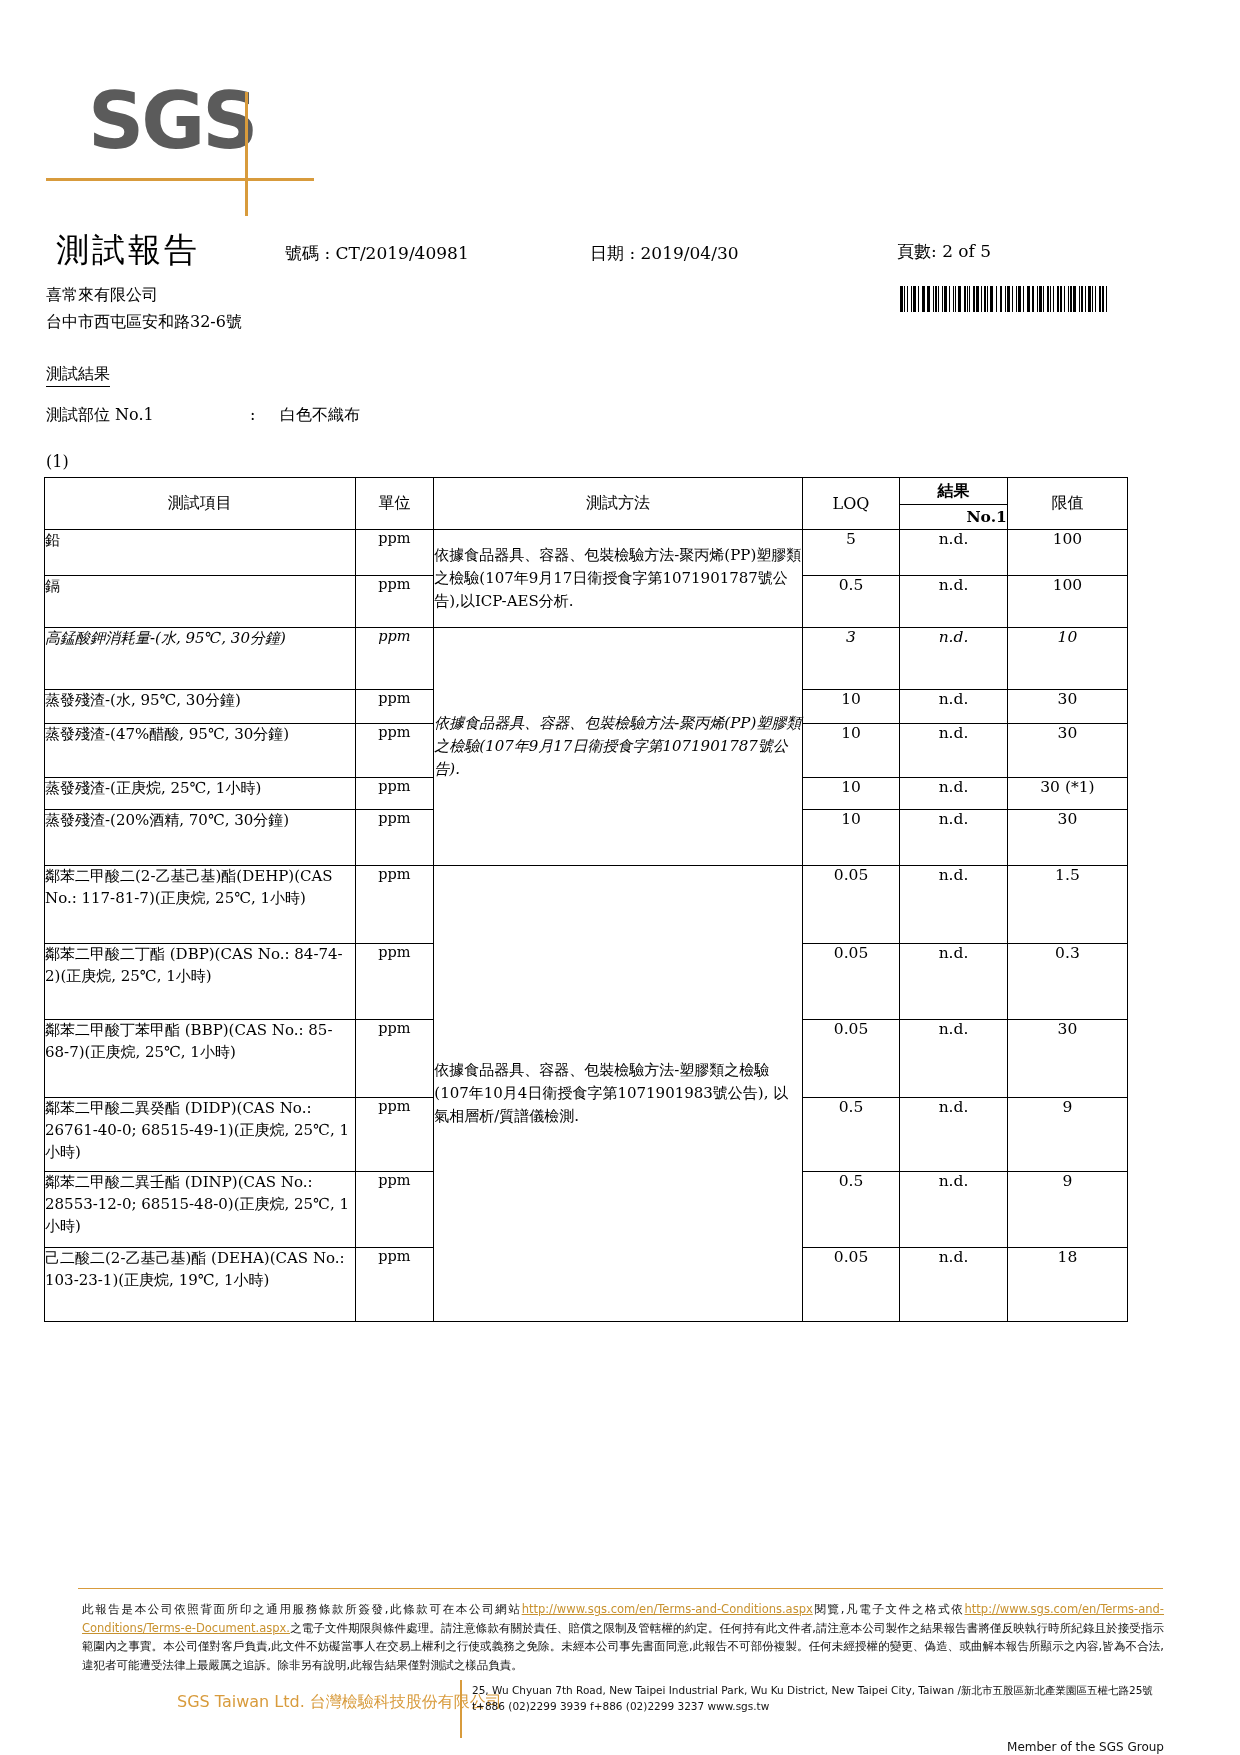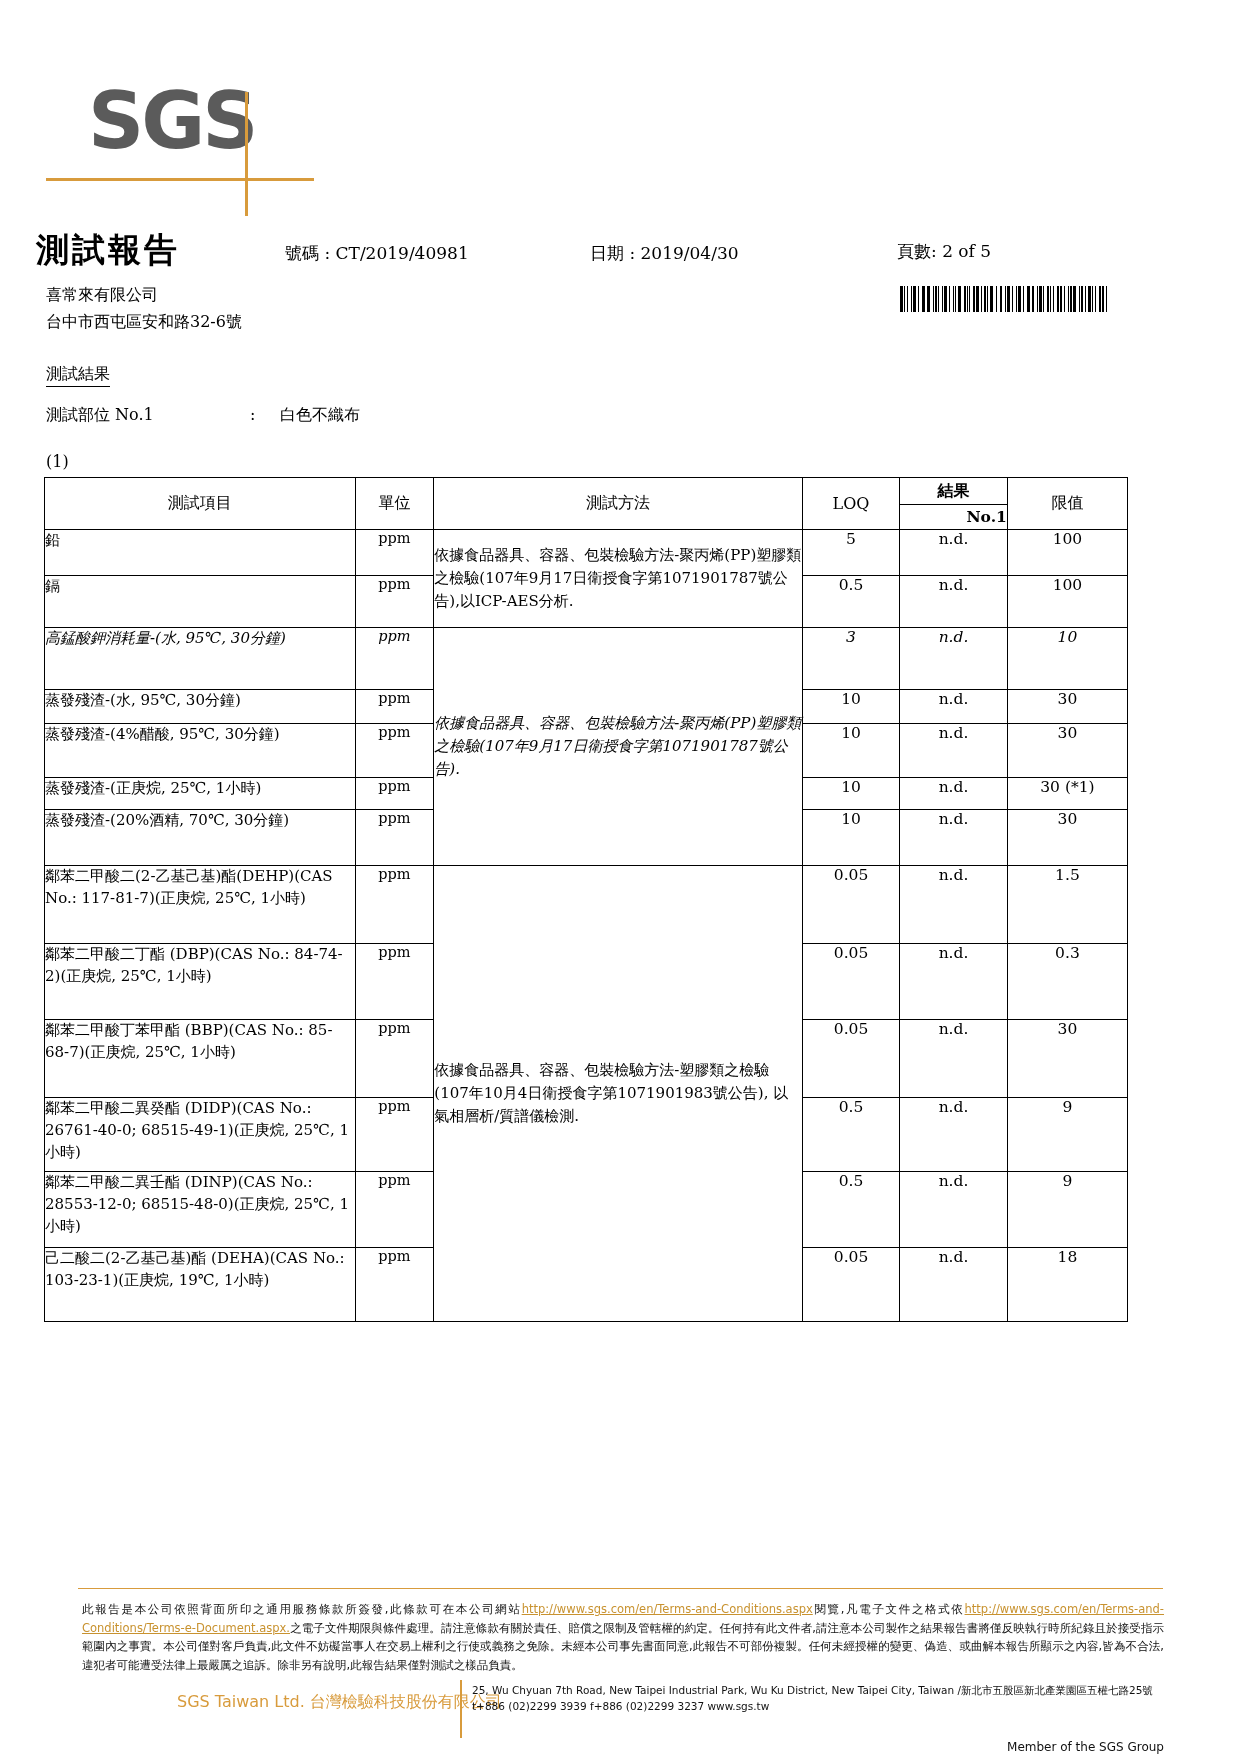--- a/index.html
+++ b/index.html
@@ -16,23 +16,23 @@
   .logo-text{
     font-family:"DejaVu Sans","Liberation Sans",sans-serif;
     font-weight:bold;font-size:78px;letter-spacing:-3px;
     color:#5b5b5b;line-height:78px;
   }
   .logo-hline{position:absolute;left:-42px;top:96px;width:268px;height:3px;background:#d89b3c;}
   .logo-vline{position:absolute;left:157px;top:10px;width:3px;height:124px;background:#d89b3c;}
 
   
   .title{
-    position:absolute;left:36px;top:228px;
+    position:absolute;left:56px;top:228px;
     font-family:"DejaVu Serif","Liberation Serif",serif;
-    font-weight:bold;font-size:33px;letter-spacing:3px;
+    font-weight:normal;font-size:33px;letter-spacing:3px;
   }
   .hdr-no{position:absolute;left:285px;top:242px;font-size:17px;font-family:"DejaVu Serif","Liberation Serif",serif;}
   .hdr-date{position:absolute;left:590px;top:242px;font-size:17px;font-family:"DejaVu Serif","Liberation Serif",serif;}
   .hdr-page{position:absolute;left:897px;top:240px;font-size:17px;font-family:"DejaVu Serif","Liberation Serif",serif;}
 
   .company{position:absolute;left:46px;top:285px;font-size:16px;font-family:"DejaVu Serif","Liberation Serif",serif;}
   .address{position:absolute;left:46px;top:312px;font-size:16px;font-family:"DejaVu Serif","Liberation Serif",serif;}
 
   
   .barcode{position:absolute;left:900px;top:286px;width:210px;height:26px;display:flex;align-items:stretch;}
@@ -297,21 +297,21 @@
 
         <tr style="height:34px;">
           <td class="item">蒸發殘渣-(水, 95℃, 30分鐘)</td>
           <td class="unit">ppm</td>
           <td class="loq">10</td>
           <td class="res">n.d.</td>
           <td class="lim">30</td>
         </tr>
 
         <tr style="height:54px;">
-          <td class="item">蒸發殘渣-(4%醋酸, 95℃, 30分鐘)</td>
+          <td class="item">蒸發殘渣-(47%醋酸, 95℃, 30分鐘)</td>
           <td class="unit">ppm</td>
           <td class="loq">10</td>
           <td class="res">n.d.</td>
           <td class="lim">30</td>
         </tr>
 
         <tr style="height:32px;">
           <td class="item">蒸發殘渣-(正庚烷, 25℃, 1小時)</td>
           <td class="unit">ppm</td>
           <td class="loq">10</td>

